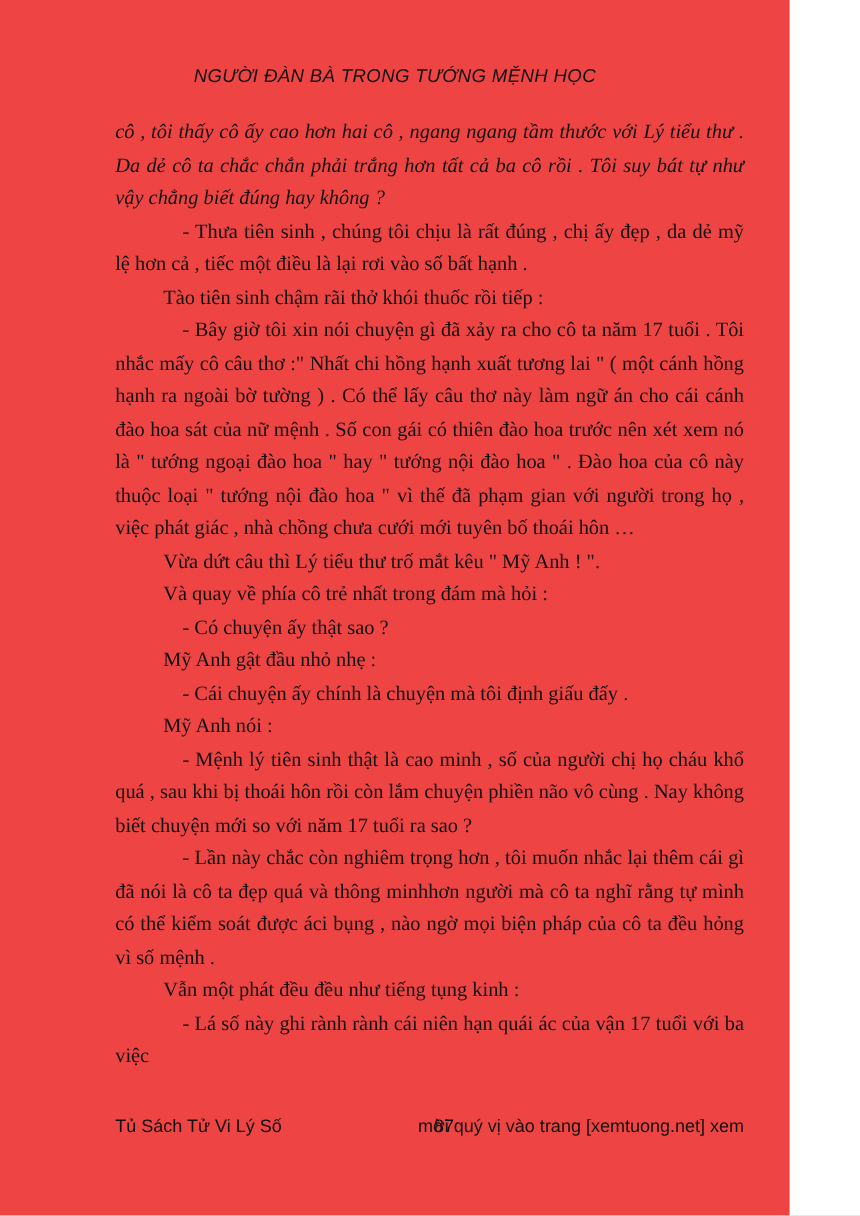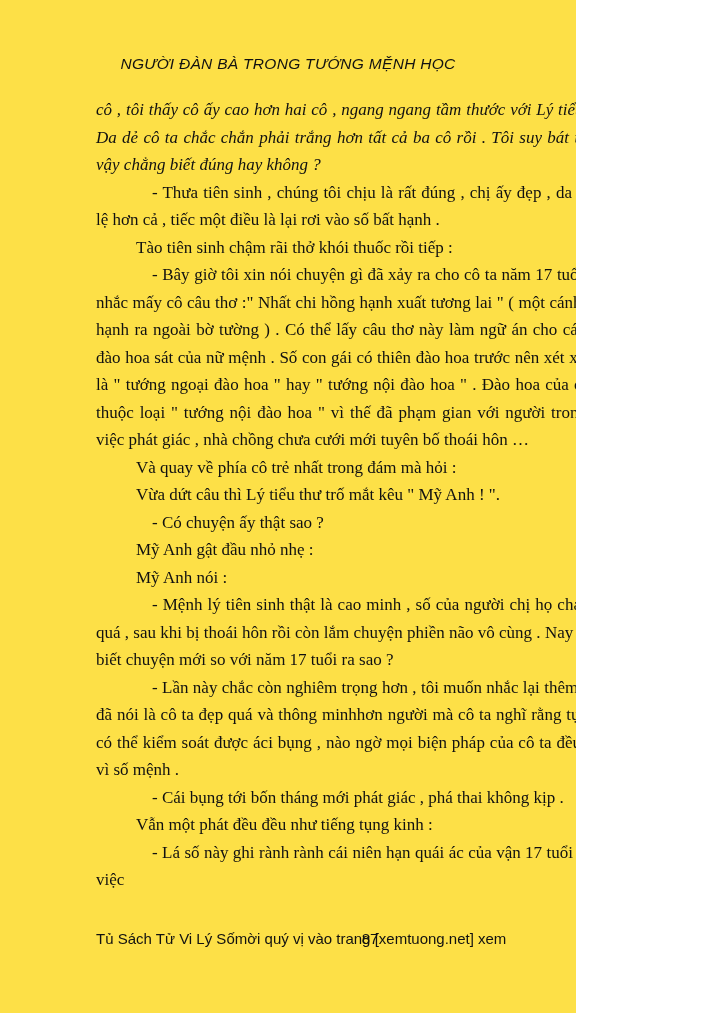--- a/index.html
+++ b/index.html
@@ -1,20 +1,20 @@
 <!DOCTYPE html>
 <html><head>
 <meta charset="utf-8">
 <style>
   html, body { margin: 0; padding: 0; background: #ffffff; }
   .page {
     position: relative;
-    width: 576px;
+    width: 658px;
     height: 1013px;
-    background: #fde047;
+    background: #ef4444;
     color: #111111;
     font-family: "Liberation Serif", serif;
     overflow: hidden;
   }
   .page-header {
     position: absolute;
     top: 55px;
     left: 0;
     width: 100%;
     text-align: center;
@@ -43,49 +43,49 @@
   .indent-dialog { text-indent: 56px; }
   .page-footer {
     position: absolute;
     top: 929px;
     left: 96px;
     width: 524px;
     font-family: "Liberation Sans", sans-serif;
     font-size: 15px;
     line-height: 20px;
     display: flex;
-    justify-content: flex-start;
+    justify-content: space-between;
     align-items: baseline;
   }
   .footer-center {
     position: absolute;
     left: 50%;
     transform: translateX(-50%);
     padding-left: 24px;
   }
 </style>
 </head>
 <body>
 
 <div class="page">
   <div class="page-header">NGƯỜI ĐÀN BÀ TRONG TƯỚNG MỆNH HỌC</div>
 
   <div class="body-text" id="body-text">
       <p class="indent-none">cô , tôi thấy cô ấy cao hơn hai cô , ngang ngang tầm thước với Lý tiểu thư . Da dẻ cô ta chắc chắn phải trắng hơn tất cả ba cô rồi . Tôi suy bát tự như vậy chẳng biết đúng hay không ?</p>
       <p class="indent-dialog">- Thưa tiên sinh , chúng tôi chịu là rất đúng , chị ấy đẹp , da dẻ mỹ lệ hơn cả , tiếc một điều là lại rơi vào số bất hạnh .</p>
       <p class="indent-narr">Tào tiên sinh chậm rãi thở khói thuốc rồi tiếp :</p>
       <p class="indent-dialog">- Bây giờ tôi xin nói chuyện gì đã xảy ra cho cô ta năm 17 tuổi . Tôi nhắc mấy cô câu thơ :" Nhất chi hồng hạnh xuất tương lai " ( một cánh hồng hạnh ra ngoài bờ tường ) . Có thể lấy câu thơ này làm ngữ án cho cái cánh đào hoa sát của nữ mệnh . Số con gái có thiên đào hoa trước nên xét xem nó là " tướng ngoại đào hoa " hay " tướng nội đào hoa " . Đào hoa của cô này thuộc loại " tướng nội đào hoa " vì thế đã phạm gian với người trong họ , việc phát giác , nhà chồng chưa cưới mới tuyên bố thoái hôn …</p>
+      <p class="indent-narr">Vừa dứt câu thì Lý tiểu thư trố mắt kêu " Mỹ Anh ! ".</p>
       <p class="indent-narr">Và quay về phía cô trẻ nhất trong đám mà hỏi :</p>
-      <p class="indent-narr">Vừa dứt câu thì Lý tiểu thư trố mắt kêu " Mỹ Anh ! ".</p>
       <p class="indent-dialog">- Có chuyện ấy thật sao ?</p>
       <p class="indent-narr">Mỹ Anh gật đầu nhỏ nhẹ :</p>
+      <p class="indent-dialog">- Cái chuyện ấy chính là chuyện mà tôi định giấu đấy .</p>
       <p class="indent-narr">Mỹ Anh nói :</p>
       <p class="indent-dialog">- Mệnh lý tiên sinh thật là cao minh , số của người chị họ cháu khổ quá , sau khi bị thoái hôn rồi còn lắm chuyện phiền não vô cùng . Nay không biết chuyện mới so với năm 17 tuổi ra sao ?</p>
       <p class="indent-dialog">- Lần này chắc còn nghiêm trọng hơn , tôi muốn nhắc lại thêm cái gì đã nói là cô ta đẹp quá và thông minhhơn người mà cô ta nghĩ rằng tự mình có thể kiểm soát được áci bụng , nào ngờ mọi biện pháp của cô ta đều hỏng vì số mệnh .</p>
-      <p class="indent-dialog">- Cái bụng tới bốn tháng mới phát giác , phá thai không kịp .</p>
       <p class="indent-narr">Vẫn một phát đều đều như tiếng tụng kinh :</p>
       <p class="indent-dialog">- Lá số này ghi rành rành cái niên hạn quái ác của vận 17 tuổi với ba việc</p>
     </div>
 
   <div class="page-footer">
     <span class="footer-left">Tủ Sách Tử Vi Lý Số</span>
     <span class="footer-center">87</span>
     <span class="footer-right">mời quý vị vào trang [xemtuong.net] xem</span>
   </div>
 </div>

